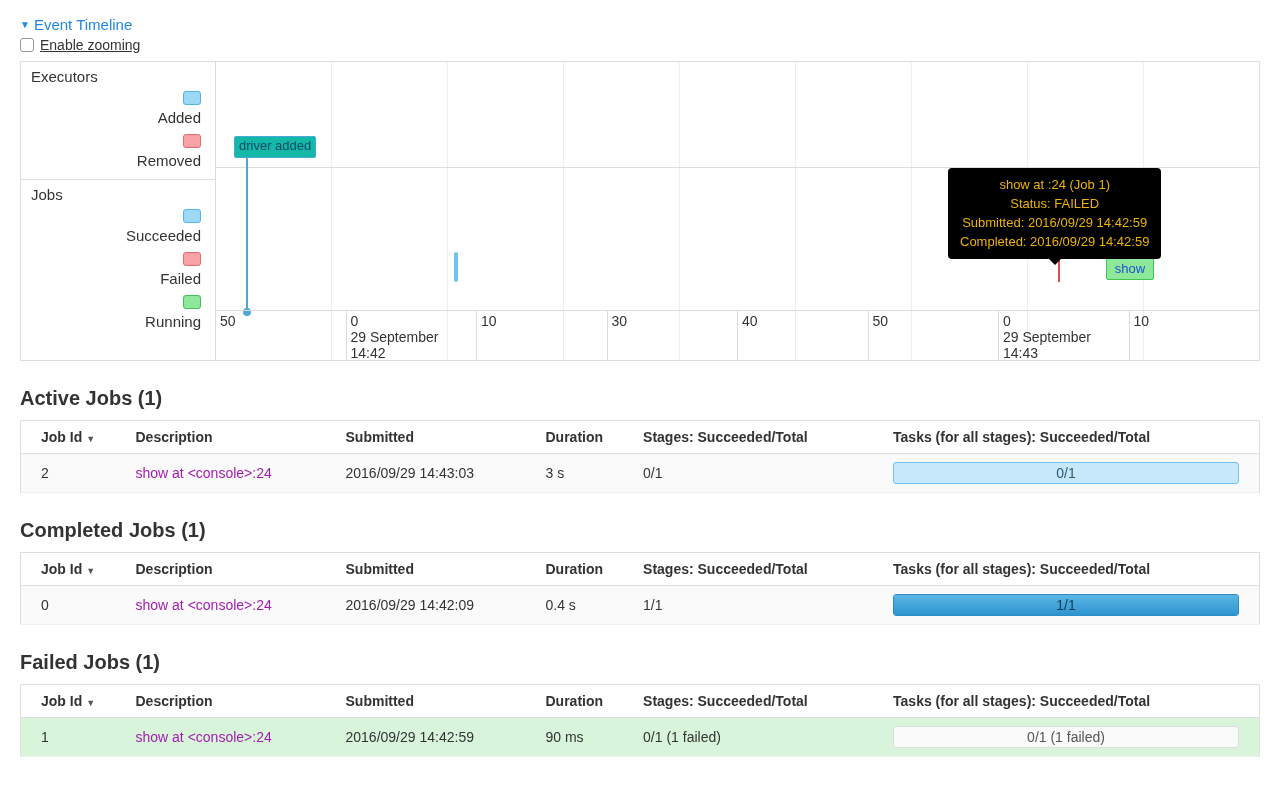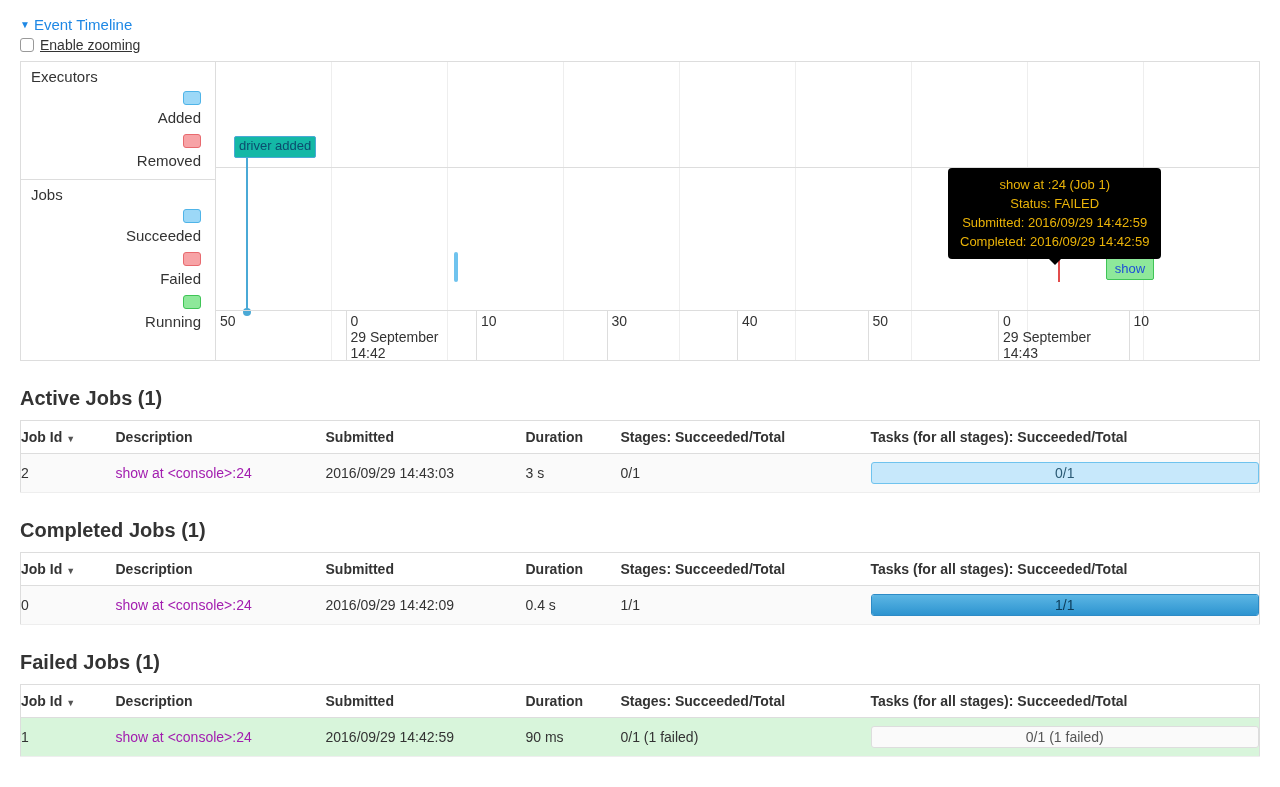--- a/index.html
+++ b/index.html
@@ -152,21 +152,21 @@
     margin: 26px 0 10px 0;
   }
   table.jobs {
     width: 100%;
     border-collapse: collapse;
     border: 1px solid #ddd;
     font-size: 14px;
   }
   table.jobs th, table.jobs td {
     text-align: left;
-    padding: 8px 0;
+    padding: 8px 20px;
     border-bottom: 1px solid #eee;
   }
   table.jobs th {
     font-weight: 700;
     border-bottom: 1px solid #ddd;
     background: #fff;
   }
   table.jobs th .sort-caret { font-size: 9px; margin-left: 4px; color: #555; }
   table.jobs tbody tr:nth-child(odd) { background: #fafafa; }
   table.jobs.failed tbody tr { background: #d8f5db; }

